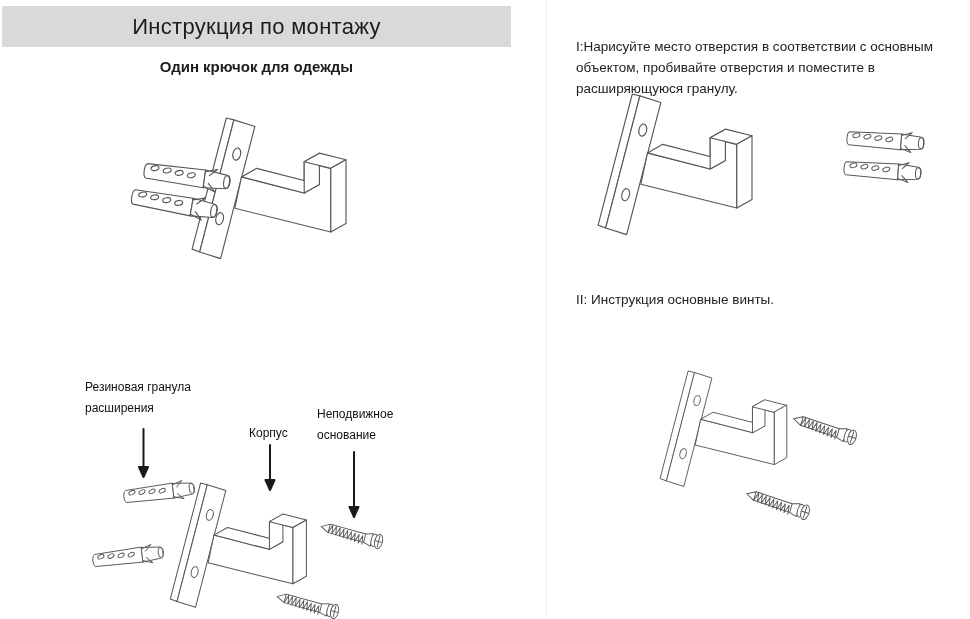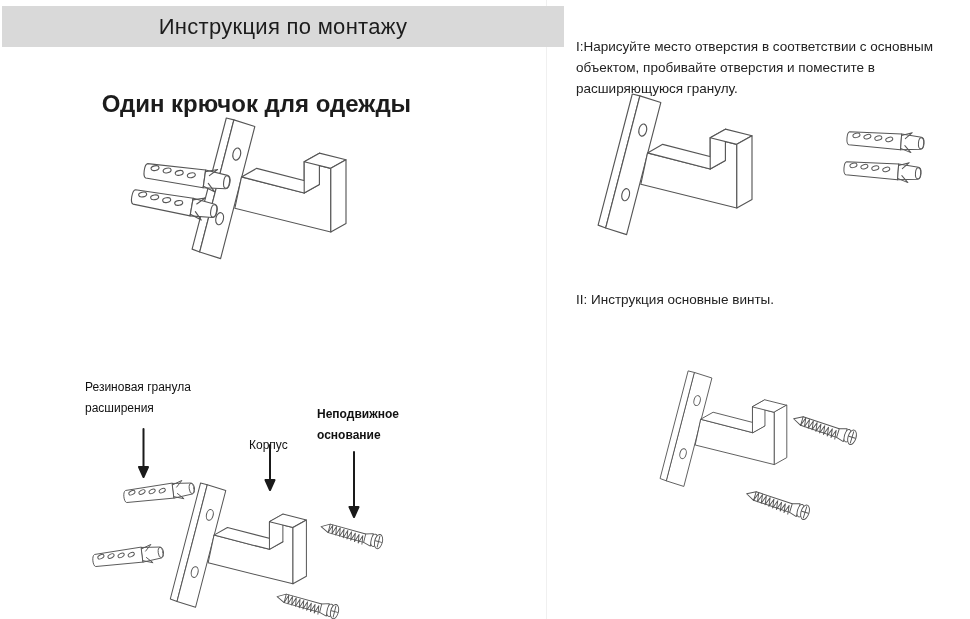--- a/index.html
+++ b/index.html
@@ -11,40 +11,40 @@
   html,body{width:970px;height:619px;}
   body{
     position:relative;
     width:970px;height:619px;
     background:#ffffff;
     font-family:"Liberation Sans", sans-serif;
     color:#1f1f1f;
     overflow:hidden;
   }
   .header-bar{
-    position:absolute;left:2px;top:6px;width:562px;height:41px;
+    position:absolute;left:2px;top:6px;width:509px;height:41px;
     background:var(--bar);
     display:flex;align-items:center;justify-content:center;
     font-size:22px;letter-spacing:.3px;color:#1c1c1c;
   }
   .subtitle{
     position:absolute;left:2px;top:58px;width:509px;
-    text-align:center;font-size:24px;font-weight:600;color:#1c1c1c;margin-top:32px;
+    text-align:center;font-size:15px;font-weight:600;color:#1c1c1c;
   }
   .step{
     position:absolute;font-size:13.5px;line-height:21px;color:#222;
   }
   .step1{left:576px;top:36px;width:404px;}
   .step2{left:576px;top:289px;width:380px;}
   .label{
     position:absolute;font-size:12px;line-height:21px;color:#111;
   }
   .label1{left:85px;top:377px;width:132px;}
-  .label2{left:249px;top:423px;width:90px;margin-top:12px;}
-  .label3{left:317px;top:404px;width:108px;font-weight:bold;}
+  .label2{left:249px;top:423px;width:90px;}
+  .label3{left:317px;top:404px;width:108px;}
   svg.art{position:absolute;left:0;top:0;width:970px;height:619px;}
   svg.art g, svg.art use{
     stroke:var(--stroke);fill:#ffffff;
     stroke-width:1.2;stroke-linejoin:round;stroke-linecap:round;
   }
   svg.art .thin{stroke-width:1;}
   svg.art .arrow{stroke:var(--arrow);fill:var(--arrow);stroke-width:2;}
   .vrule{position:absolute;left:546px;top:0;width:1px;height:619px;background:#f0f0f0;}
 </style>
 </head>

